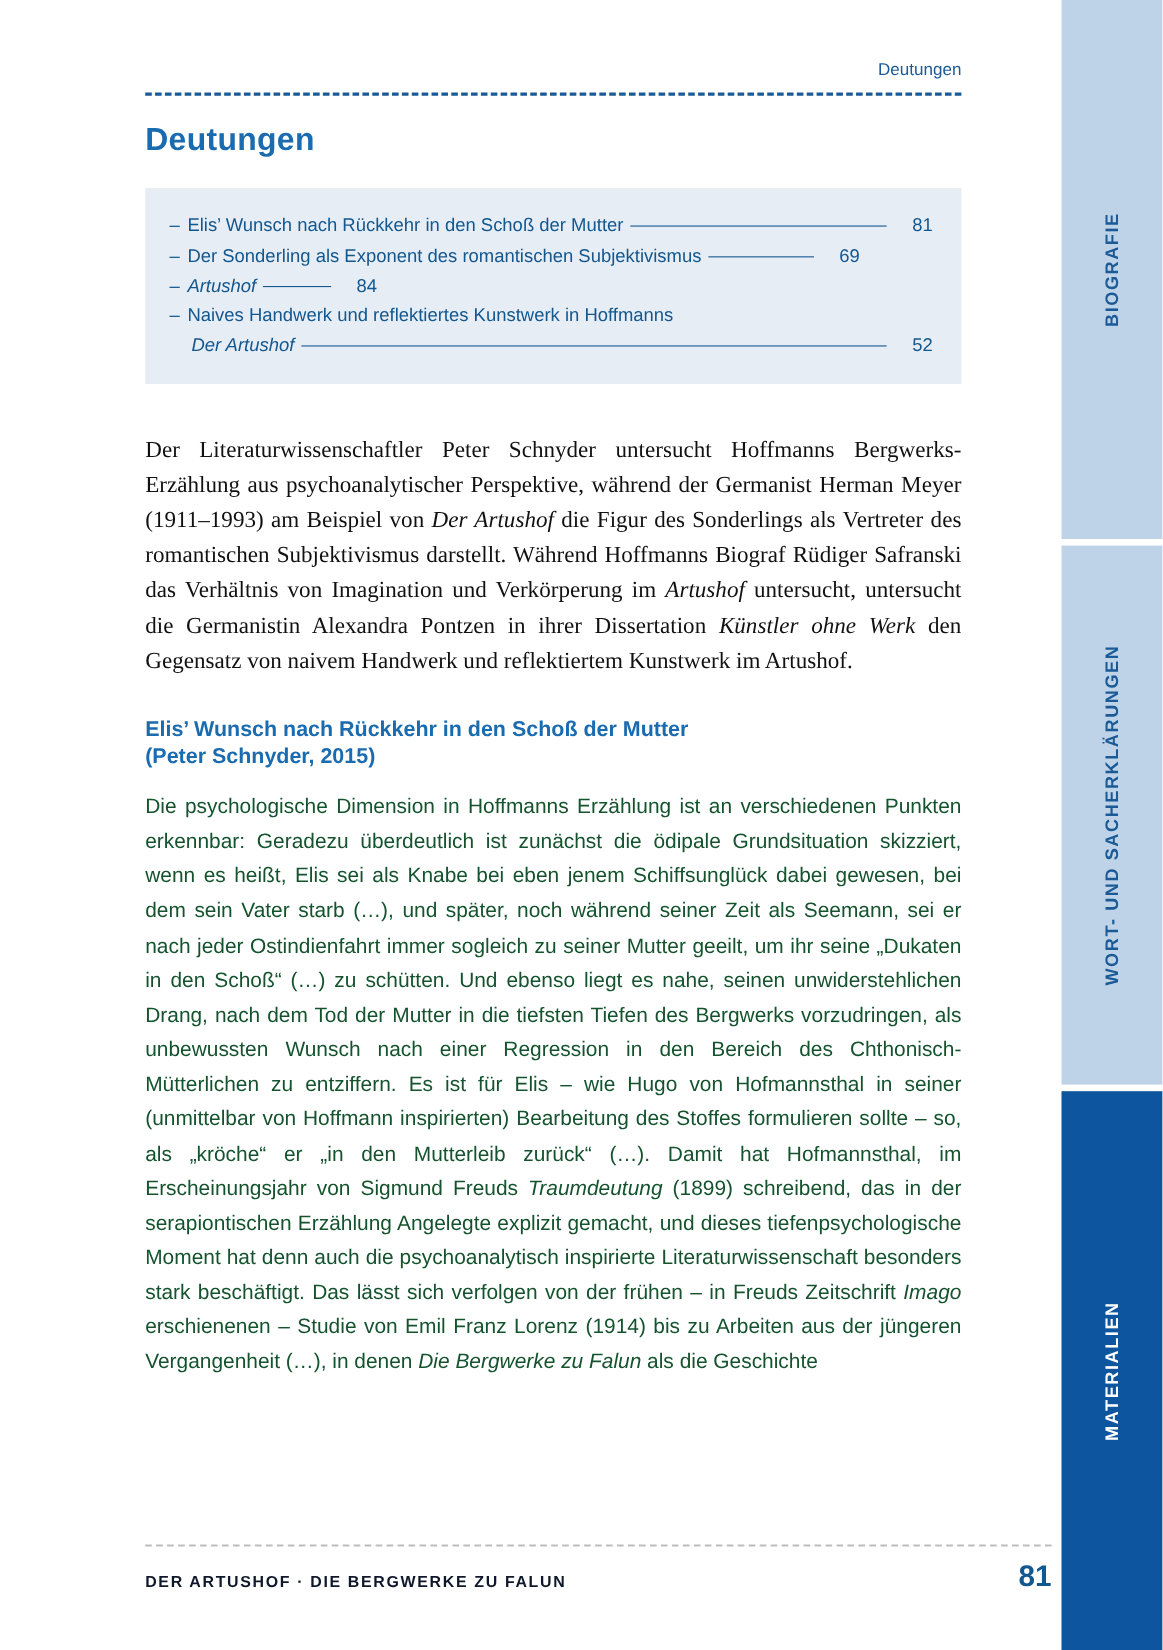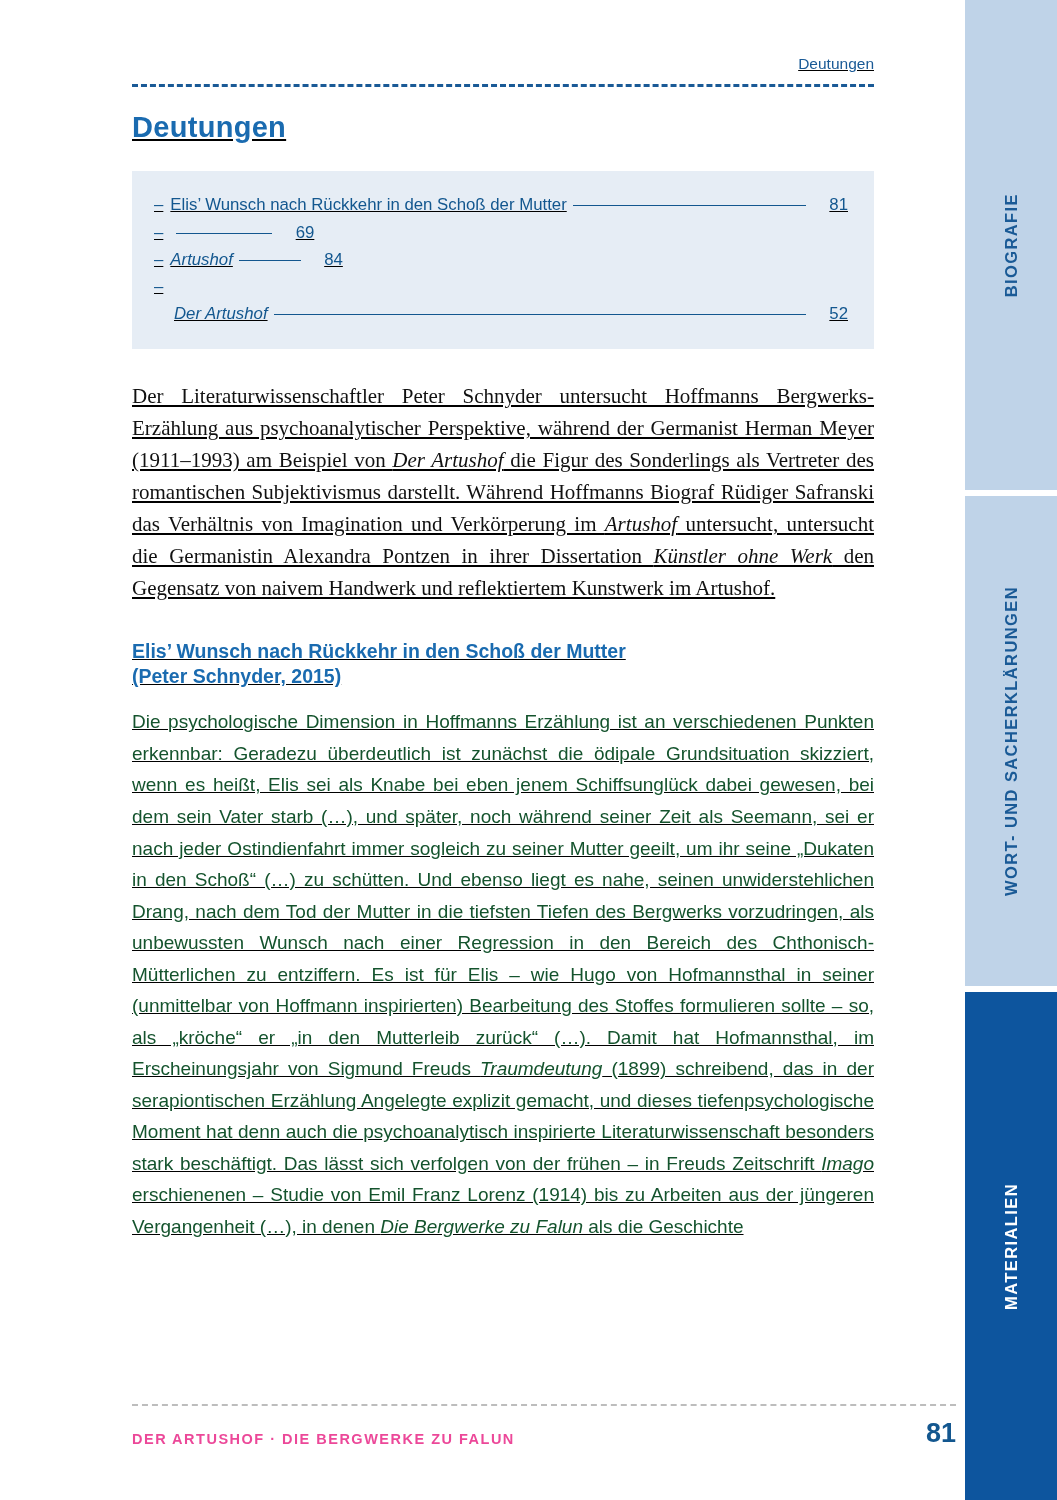--- a/index.html
+++ b/index.html
@@ -66,21 +66,20 @@
     background: #0d559e;
   }
   .tab-materialien .tab-label { color: #ffffff; }
 
   
   .content {
     position: absolute;
     left: 132px;
     top: 0;
     width: 742px;
-    text-decoration: underline;
   }
 
   
   .running-head {
     text-align: right;
     color: #1a5a96;
     font-size: 15.5px;
     padding-top: 56px;
     line-height: 1;
   }
@@ -147,21 +146,21 @@
     white-space: nowrap;
   }
 
   
   .intro {
     font-family: "Liberation Serif", serif;
     font-size: 21px;
     line-height: 1.52;
     color: #111111;
     text-align: justify;
-    margin-top: 32px;
+    margin-top: 44px;
     hyphens: manual;
   }
   .intro em { font-style: italic; }
 
   
   .section-heading {
     color: #1a6bb0;
     font-size: 19.5px;
     font-weight: bold;
     line-height: 1.32;
@@ -190,21 +189,21 @@
     height: 0;
     border-top: 2px dashed #bdbdbd;
   }
   .footer-row {
     display: flex;
     align-items: flex-end;
     justify-content: space-between;
     margin-top: 14px;
   }
   .footer-title {
-    color: #ec4899;
+    color: #0f172a;
     font-size: 14.5px;
     font-weight: bold;
     letter-spacing: 1.5px;
   }
   .page-number {
     color: #13578f;
     font-size: 27px;
     font-weight: bold;
     line-height: 1;
   }
@@ -237,33 +236,35 @@
 
       <div class="toc-row">
         <span class="toc-dash">–</span>
         <span class="toc-text">Elis’ Wunsch nach Rückkehr in den Schoß der Mutter</span>
         <span class="toc-leader"></span>
         <span class="toc-page">81</span>
       </div>
 
       <div class="toc-row">
         <span class="toc-dash">–</span>
+        <span class="toc-text">Der Sonderling als Exponent des romantischen Subjektivismus</span>
         <span class="toc-leader short"></span>
         <span class="toc-page">69</span>
       </div>
 
       <div class="toc-row">
         <span class="toc-dash">–</span>
         <em class="toc-text">Artushof</em>
         <span class="toc-leader short2"></span>
         <span class="toc-page">84</span>
       </div>
 
       <div class="toc-row">
         <span class="toc-dash">–</span>
+        <span class="toc-text">Naives Handwerk und reflektiertes Kunstwerk in Hoffmanns</span>
       </div>
       <div class="toc-row-continued">
         <em class="toc-text">Der Artushof</em>
         <span class="toc-leader"></span>
         <span class="toc-page">52</span>
       </div>
 
     </div>
 
     <p class="intro"><span>Der Literaturwissenschaftler Peter Schnyder untersucht Hoffmanns Bergwerks-Erzählung aus psychoanalytischer Perspektive, während der Germanist Herman Meyer (1911–1993) am Beispiel von </span><em>Der Artushof</em><span> die Figur des Sonderlings als Vertreter des romantischen Subjektivismus darstellt. Während Hoffmanns Biograf Rüdiger Safranski das Verhältnis von Imagination und Verkörperung im </span><em>Artushof</em><span> untersucht, untersucht die Germanistin Alexandra Pontzen in ihrer Dissertation </span><em>Künstler ohne Werk</em><span> den Gegensatz von naivem Handwerk und reflektiertem Kunstwerk im Artushof.</span></p>

